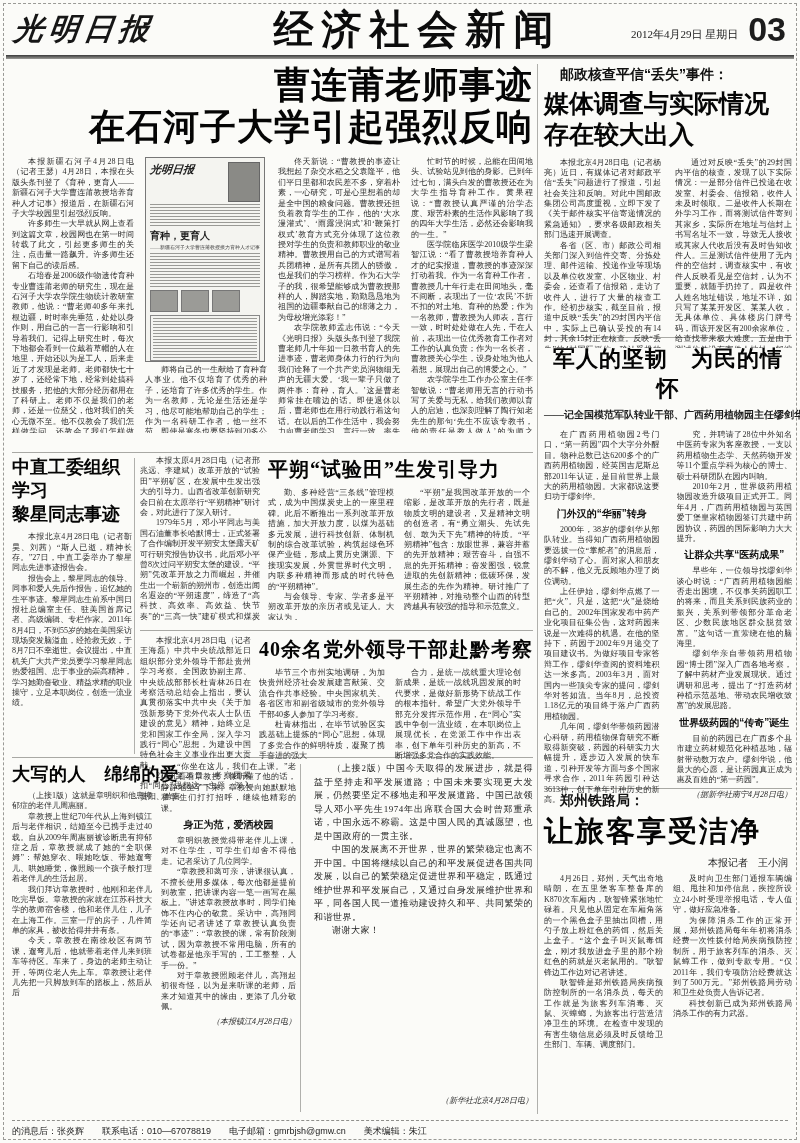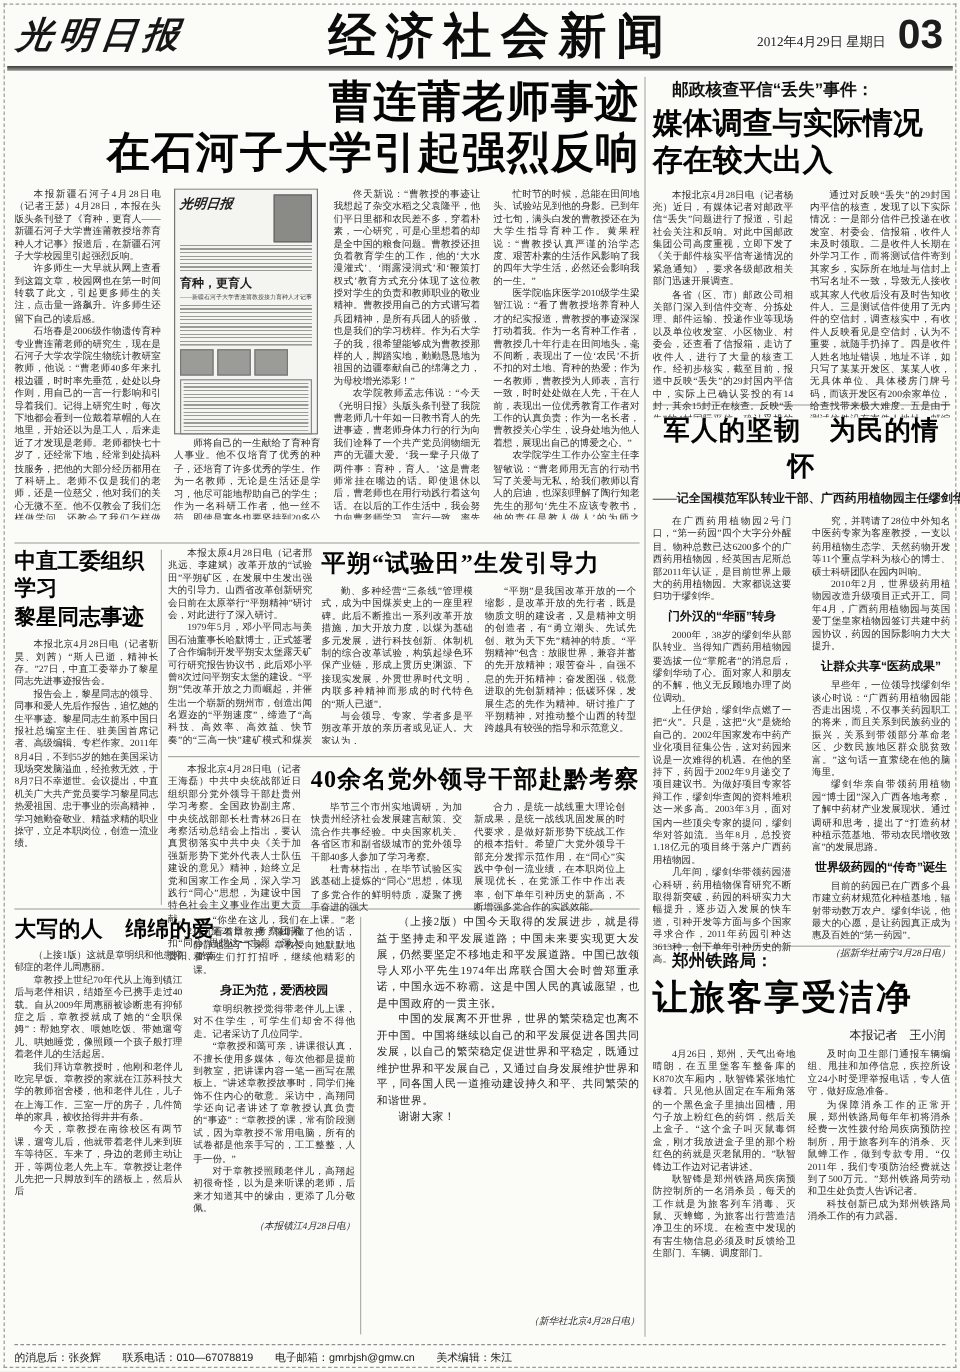--- a/index.html
+++ b/index.html
@@ -223,21 +223,21 @@
 
   <div class="abs midbox" style="top:456px;">
     <div class="mid-lead body-col">
         <p>本报太原4月28日电（记者邢兆远、李建斌）改革开放的“试验田”平朔矿区，在发展中生发出强大的引导力。山西省改革创新研究会日前在太原举行“平朔精神”研讨会，对此进行了深入研讨。</p>
         <p>1979年5月，邓小平同志与美国石油董事长哈默博士，正式签署了合作编制开发平朔安太堡露天矿可行研究报告协议书，此后邓小平曾8次过问平朔安太堡的建设。“平朔”凭改革开放之力而崛起，并催生出一个崭新的朔州市，创造出闻名遐迩的“平朔速度”，缔造了“高科技、高效率、高效益、快节奏”的“三高一快”建矿模式和煤炭生产，以及生活后</p>
       </div>
     <div class="mid-right">
       <div class="mid-h">平朔“试验田”生发引导力</div>
       <div class="cols mid-cols">
         <div class="body-col" style="height:132px;">
-            <p>勤、多种经营“三条线”管理模式，成为中国煤炭史上的一座里程碑。此后不断推出一系列改革开放措施，加大开放力度，以煤为基础多元发展，进行科技创新、体制机制的综合改革试验，构筑起绿色环保产业链，形成上贯历史渊源、下接现实发展，外贯世界时代文明，内联多种精神而形成的时代特色的“斯人已逝”。</p>
+            <p>勤、多种经营“三条线”管理模式，成为中国煤炭史上的一座里程碑。此后不断推出一系列改革开放措施，加大开放力度，以煤为基础多元发展，进行科技创新、体制机制的综合改革试验，构筑起绿色环保产业链，形成上贯历史渊源、下接现实发展，外贯世界时代文明，内联多种精神而形成的时代特色的“平朔精神”。</p>
             <p>与会领导、专家、学者多是平朔改革开放的亲历者或见证人。大家认为，</p>
           </div>
         <div class="body-col" style="height:132px;">
             <p>“平朔”是我国改革开放的一个缩影，是改革开放的先行者，既是物质文明的建设者，又是精神文明的创造者，有“勇立潮头、先试先创、敢为天下先”精神的特质。“平朔精神”包含：放眼世界，兼容并蓄的先开放精神；艰苦奋斗，自强不息的先开拓精神；奋发图强，锐意进取的先创新精神；低碳环保，发展生态的先作为精神。研讨推广了平朔精神，对推动整个山西的转型跨越具有较强的指导和示范意义。</p>
           </div>
       </div>
     </div>
   </div>
 
   <div class="abs midbox" style="top:636px;">

